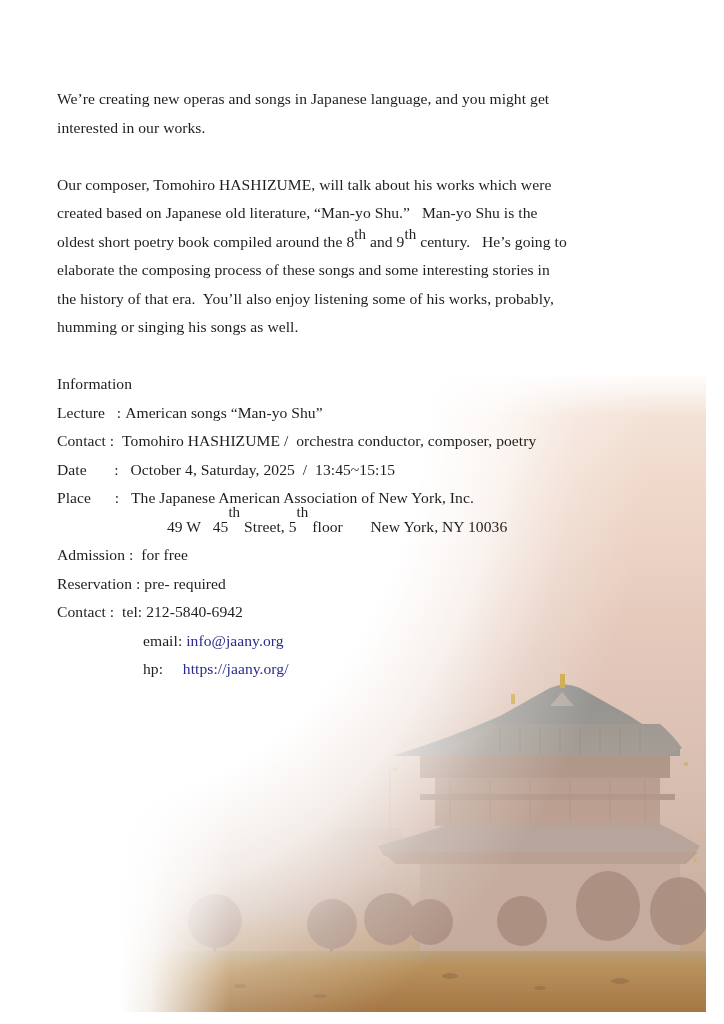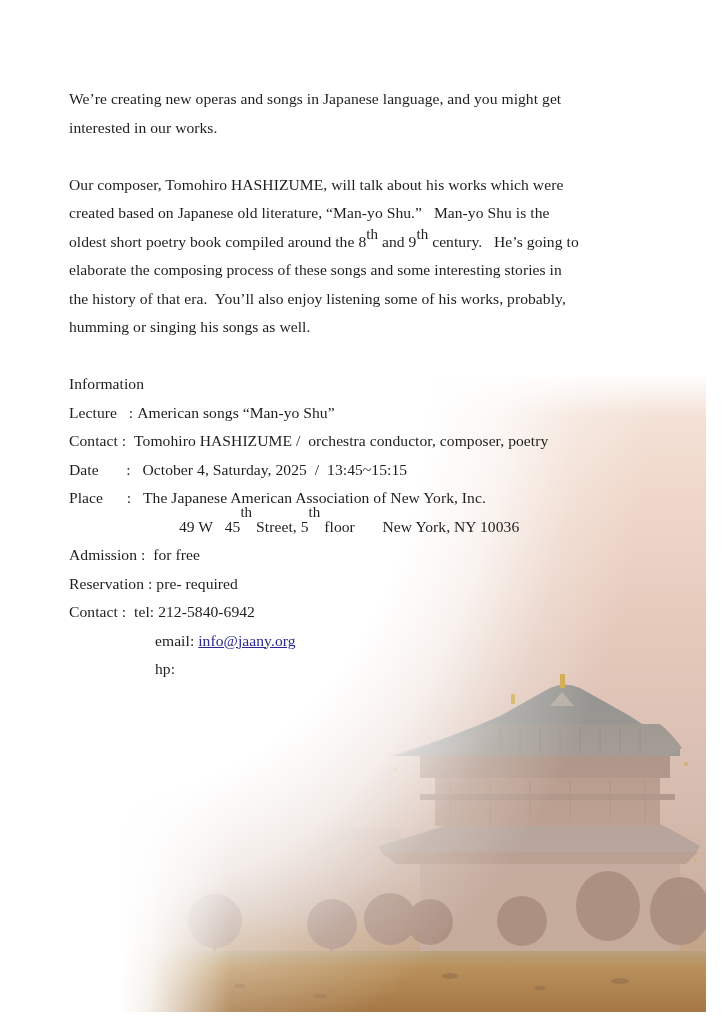--- a/index.html
+++ b/index.html
@@ -63,21 +63,21 @@
       position: absolute;
       left: 0; top: 0;
       width: 586px; height: 40px;
       background: linear-gradient(180deg, rgba(255,255,255,0.9), rgba(255,255,255,0));
       pointer-events: none;
     }
 
     
     .content {
       position: absolute;
-      left: 69px;
+      left: 57px;
       top: 85px;
       width: 600px;
       font-size: 15.6px;
       line-height: 28.5px;
       letter-spacing: 0.05px;
     }
     .line {
       white-space: pre;
       height: 28.5px;
     }
@@ -95,21 +95,20 @@
       white-space: pre;
       height: 28.5px;
     }
     .lbl {
       display: inline-block;
     }
     .indent-addr { padding-left: 110px; }
     .indent-contact { padding-left: 86px; }
     a.link {
       color: #2a2a8c;
-      text-decoration: underline;
     }
   </style>
 </head>
 <body>
 
 <div class="photo">
   <svg viewBox="0 0 586 636">
     <defs>
       <linearGradient id="mist" x1="0" y1="0" x2="0" y2="1">
         <stop offset="0" stop-color="#e9d2c4" stop-opacity="0"></stop>
@@ -232,15 +231,15 @@
   <div class="info-row">
     <span class="lbl">Reservation</span><span> : </span><span>pre- required</span>
   </div>
   <div class="info-row">
     <span class="lbl">Contact</span><span> :  </span><span>tel: 212-5840-6942</span>
   </div>
   <div class="info-row indent-contact">
     <span>email: </span><a class="link">info@jaany.org</a>
   </div>
   <div class="info-row indent-contact">
-    <span>hp:     </span>
+    <span>hp:     </span><a class="link">https://jaany.org/</a>
   </div>
 </div>
 
 </body></html>

